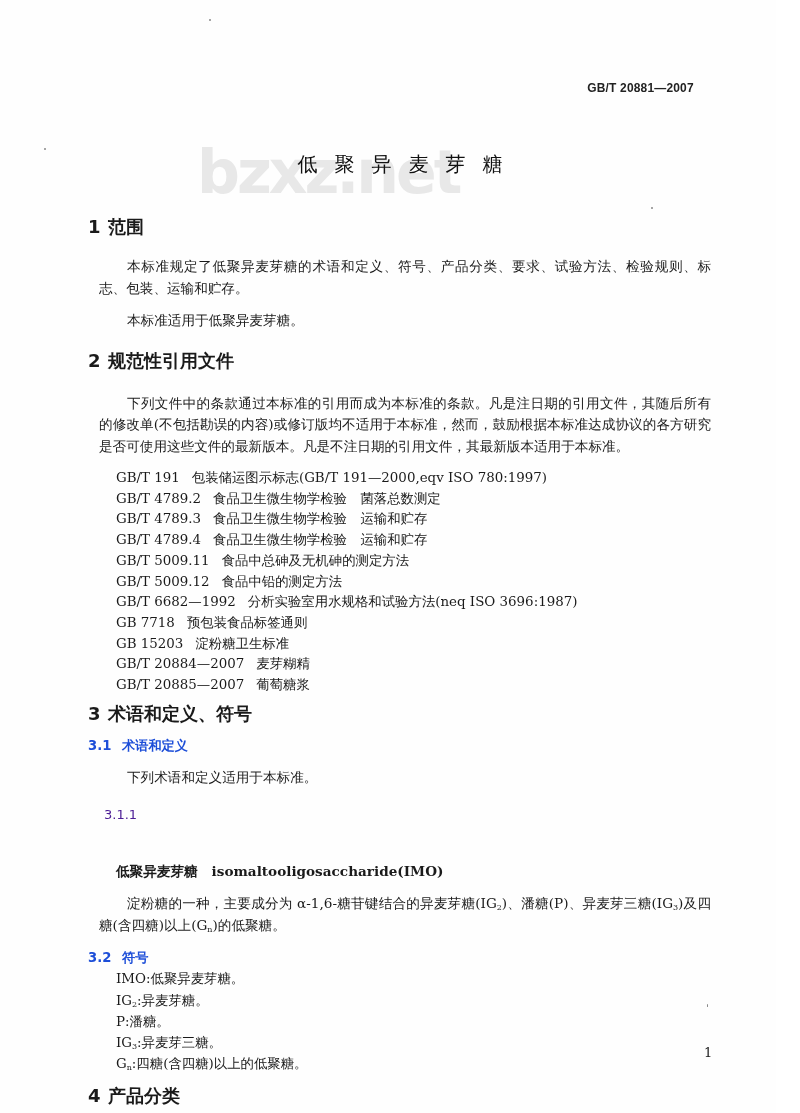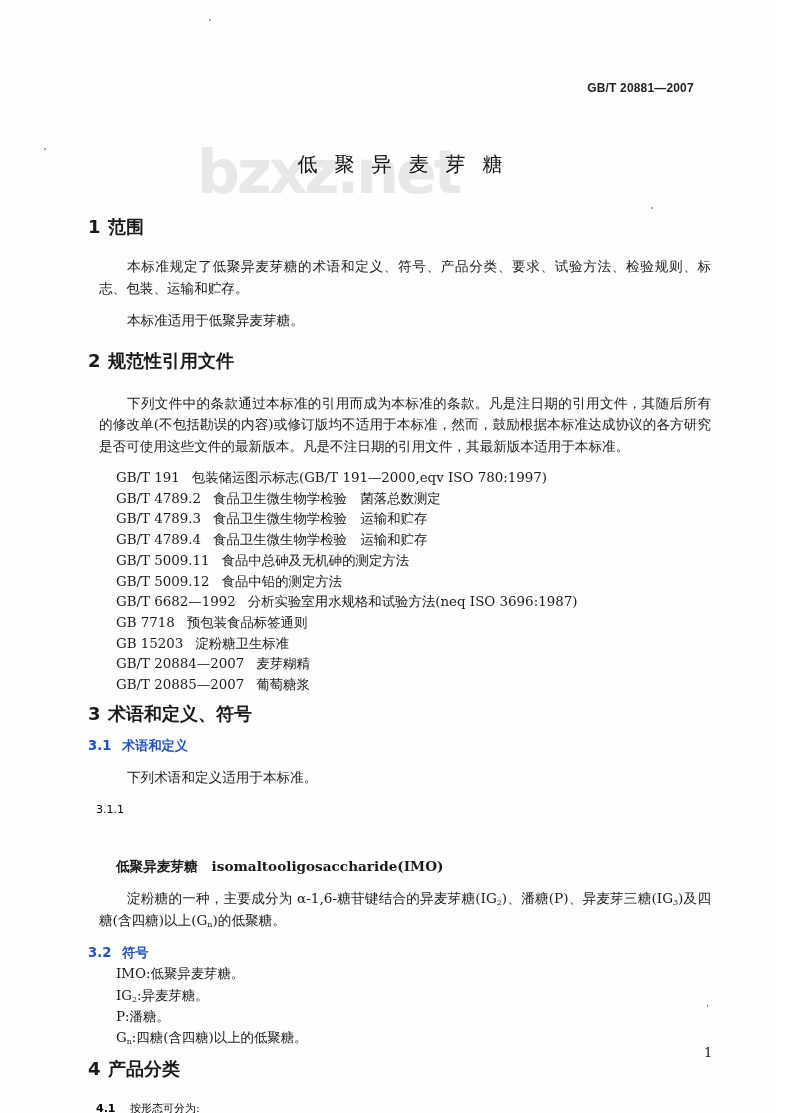--- a/index.html
+++ b/index.html
@@ -16,21 +16,21 @@
 
   .doc-title { position: absolute; left: 0; width: 800px; top: 151px; text-align: center; z-index: 1;
                font-family: "DejaVu Sans", sans-serif; font-size: 20px; letter-spacing: 17px; color: #111; padding-left: 17px; box-sizing: border-box; }
 
   .body { position: absolute; left: 88px; top: 217px; width: 634px; z-index: 1; }
 
   .h1 { font-family: "DejaVu Sans", sans-serif; font-size: 18px; font-weight: bold; color: #1a1a1a; margin: 0; height: 20px; line-height: 20px; }
   .h1 .num { display: inline-block; width: 20px; }
   .h2 { font-family: "DejaVu Sans", sans-serif; font-size: 13.2px; font-weight: bold; color: #1d4ed8; margin: 0; height: 21px; line-height: 21px; }
   .h2 .num { display: inline-block; width: 34px; }
-  .h3 { font-family: "DejaVu Sans", sans-serif; font-size: 11px; color: #000000; margin: 8px; height: 21px; line-height: 21px; }
+  .h3 { font-family: "DejaVu Sans", sans-serif; font-size: 13px; color: #4c1d95; margin: 16px; height: 21px; line-height: 21px; }
 
   p { margin: 11px; font-size: 13.6px; line-height: 21.5px; text-align: justify; text-align-last: left; }
   .ind { text-indent: 28px; }
   .ref { padding-left: 28px; font-size: 13.4px; line-height: 20.7px; white-space: nowrap; }
   .ref .code { display: inline-block; margin-right: 12px; }
   .sym { padding-left: 28px; font-size: 13.4px; line-height: 21.3px; }
   .term { padding-left: 28px; font-size: 13.6px; line-height: 21px; font-weight: bold; margin-top: 36px; }
   .term .en { margin-left: 14px; }
   sub { font-size: 8px; vertical-align: -2px; line-height: 0; }
 
@@ -102,20 +102,21 @@
     </div>
     <p class="ind"><span>淀粉糖的一种，主要成分为 α-1,6-糖苷键结合的异麦芽糖(IG</span><sub>2</sub><span>)、潘糖(P)、异麦芽三糖(IG</span><sub>3</sub><span>)及四糖(含四糖)以上(G</span><sub>n</sub><span>)的低聚糖。</span></p>
 
     <div class="h2">
       <span class="num">3.2</span><span>符号</span>
     </div>
     <div>
       <div class="sym"><span>IMO</span><sub></sub><span>:低聚异麦芽糖。</span></div>
       <div class="sym"><span>IG</span><sub>2</sub><span>:异麦芽糖。</span></div>
       <div class="sym"><span>P</span><sub></sub><span>:潘糖。</span></div>
+      <div class="sym"><span>IG</span><sub>3</sub><span>:异麦芽三糖。</span></div>
       <div class="sym"><span>G</span><sub>n</sub><span>:四糖(含四糖)以上的低聚糖。</span></div>
     </div>
     <div class="gap-m"></div>
 
     <div class="h1">
       <span class="num">4</span><span>产品分类</span>
     </div>
     <div class="gap-m"></div>
     <div class="h3">
       <span style="display:inline-block;width:34px;font-weight:bold;">4.1</span><span>按形态可分为:</span>

